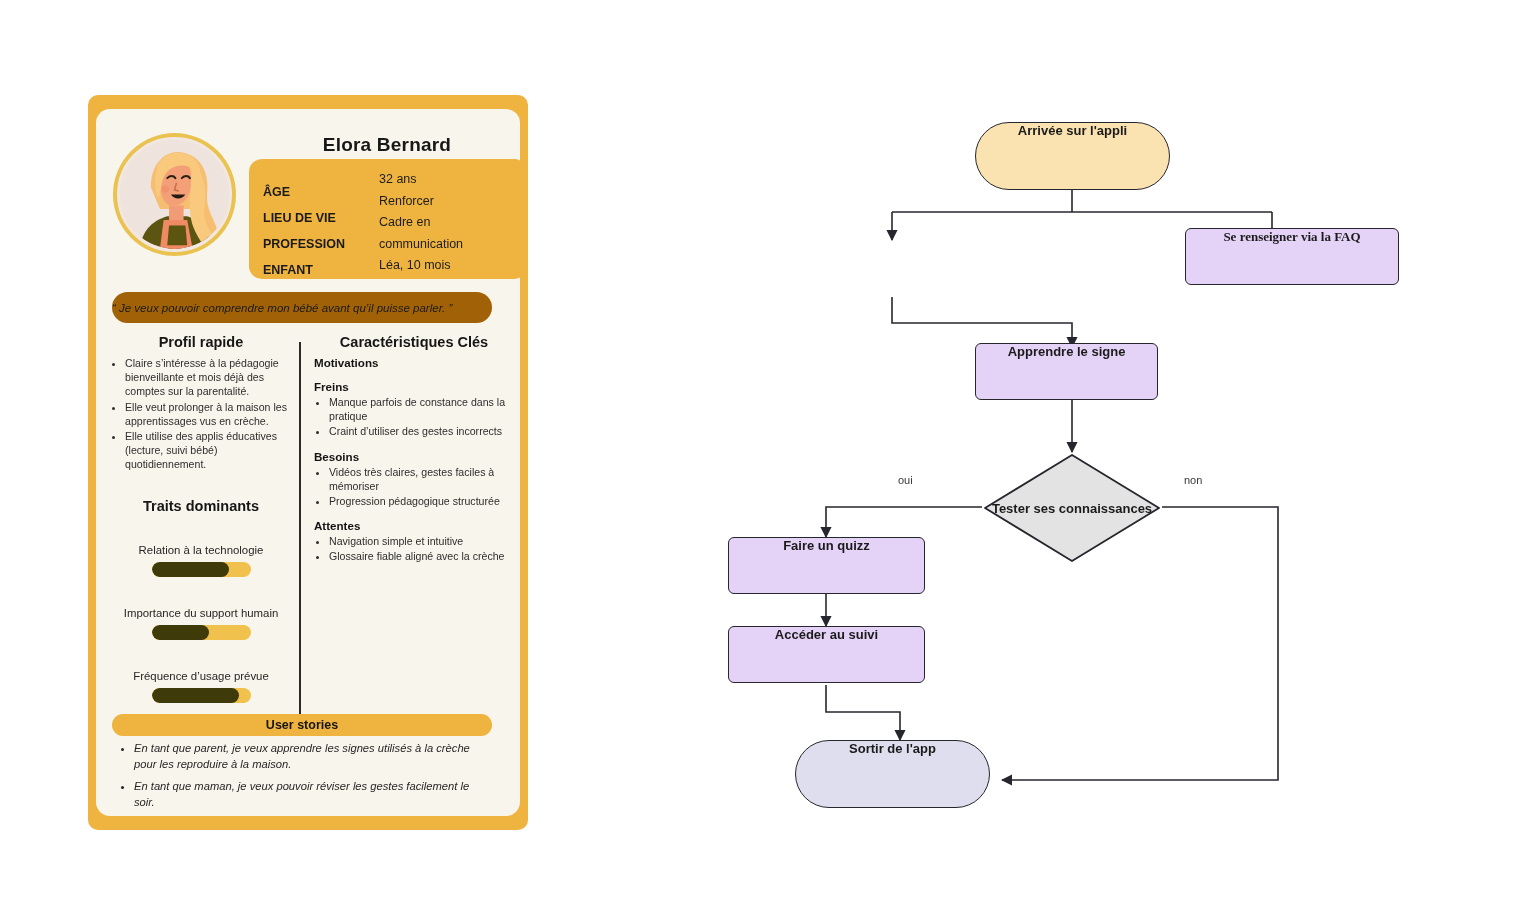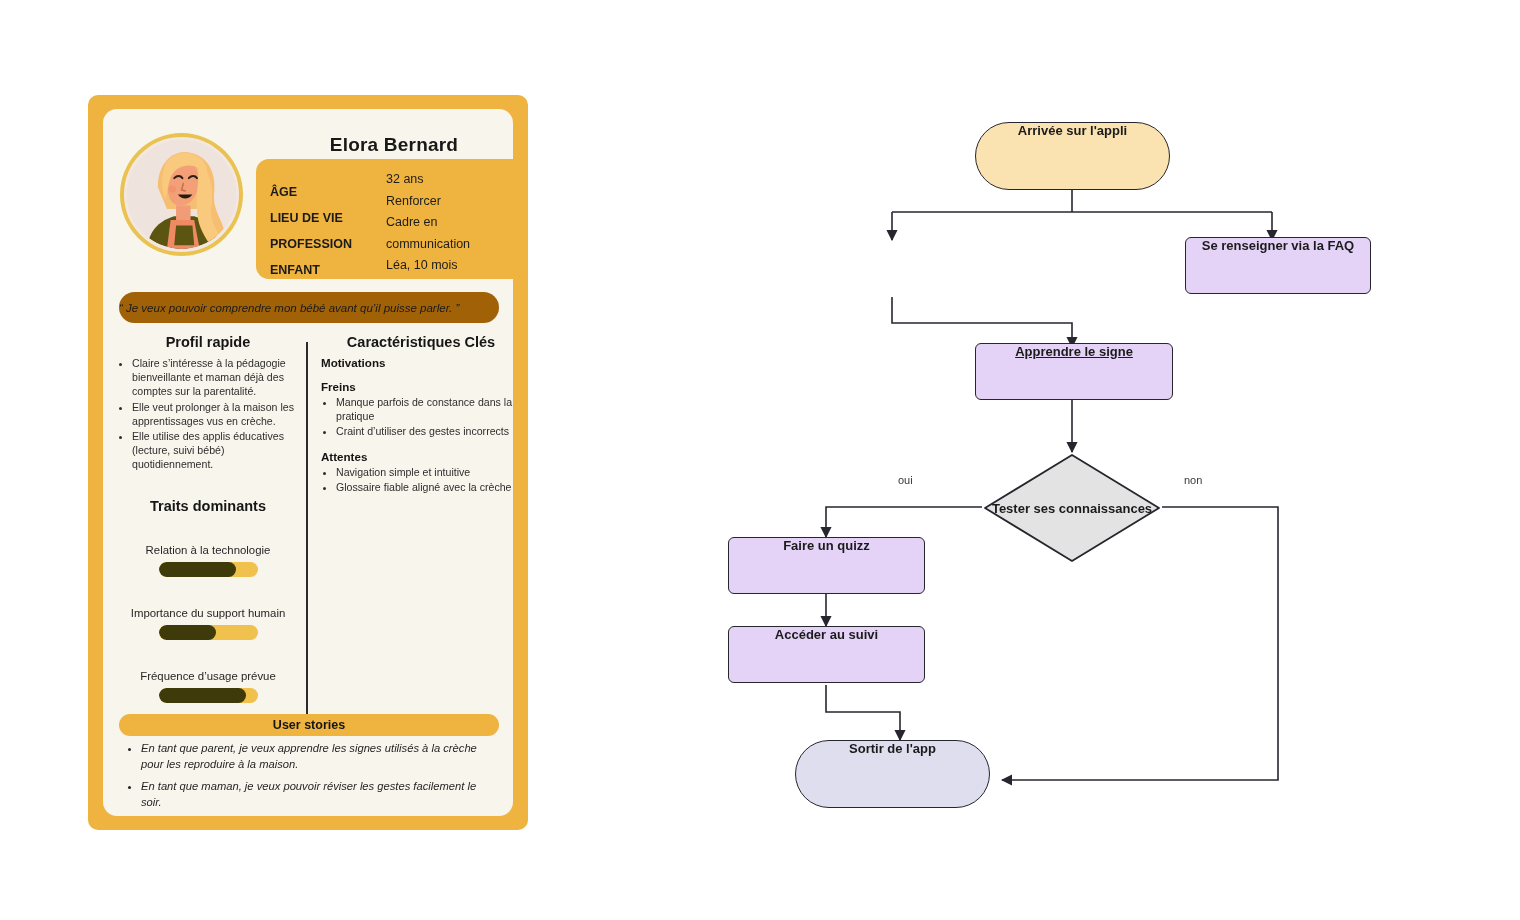--- a/index.html
+++ b/index.html
@@ -19,21 +19,21 @@
   
   #persona-card {
     position: absolute;
     left: 88px;
     top: 95px;
     width: 440px;
     height: 735px;
     background: #EFB33F;
     border-radius: 10px;
     box-sizing: border-box;
-    padding: 14px 15px;
+    padding: 14px 8px;
   }
   #persona-inner {
     width: 100%;
     height: 100%;
     background: #F8F5EC;
     border-radius: 14px;
     box-sizing: border-box;
     position: relative;
     overflow: hidden;
   }
@@ -375,21 +375,21 @@
     <div class="quote-bar">
       <div class="quote-text">“ Je veux pouvoir comprendre mon bébé avant qu’il puisse parler. ”</div>
     </div>
 
     <div class="cols">
       <div class="col-divider"></div>
 
       <div class="col-left">
         <div class="col-title">Profil rapide</div>
         <ul class="bullets">
-          <li>Claire s’intéresse à la pédagogie bienveillante et maman déjà des comptes sur la parentalité.</li>
+          <li>Claire s’intéresse à la pédagogie bienveillante et mois déjà des comptes sur la parentalité.</li>
           <li>Elle veut prolonger à la maison les apprentissages vus en crèche.</li>
           <li>Elle utilise des applis éducatives (lecture, suivi bébé) quotidiennement.</li>
         </ul>
 
         <div class="traits">
           <div class="traits-title">Traits dominants</div>
 
           <div class="trait">
             <div class="trait-label">Relation à la technologie</div>
             <div class="bar-track">
@@ -421,20 +421,27 @@
         </div>
 
         <div class="sub-block">
           <div class="sub-head">Freins</div>
           <ul class="bullets">
             <li>Manque parfois de constance dans la pratique</li>
             <li>Craint d’utiliser des gestes incorrects</li>
           </ul>
         </div>
 
+        <div class="sub-block">
+          <div class="sub-head">Besoins</div>
+          <ul class="bullets">
+            <li>Vidéos très claires, gestes faciles à mémoriser</li>
+            <li>Progression pédagogique structurée</li>
+          </ul>
+        </div>
 
         <div class="sub-block">
           <div class="sub-head">Attentes</div>
           <ul class="bullets">
             <li>Navigation simple et intuitive</li>
             <li>Glossaire fiable aligné avec la crèche</li>
           </ul>
         </div>
       </div>
     </div>
@@ -477,25 +484,25 @@
 
       <path d="M502,417 L618,417 L618,690 L342,690" marker-end="url(#arrow)"></path>
     </g>
   </svg>
 
   <div class="fnode start" style="left:315px; top:32px; width:195px; height:68px;">
     <span>Arrivée sur l'appli</span>
   </div>
 
 
-  <div class="fnode proc" style="left:525px; top:147px; width:186px; height:57px;">
+  <div class="fnode proc" style="left:525px; top:138px; width:214px; height:57px;font-family:Liberation Serif, serif;">
     <span>Se renseigner via la FAQ</span>
   </div>
 
-  <div class="fnode proc" style="left:315px; top:253px; width:198px; height:57px;text-decoration:underline;">
+  <div class="fnode proc" style="left:315px; top:253px; width:183px; height:57px;">
     <span>Apprendre le signe</span>
   </div>
 
   <svg style="position:absolute; left:322px; top:362px;" width="180" height="112">
     <polygon points="90,3 177,56 90,109 3,56" fill="#E3E3E3" stroke="#26262e" stroke-width="1.8" stroke-linejoin="round"></polygon>
   </svg>
   <div class="fdiamond-label" style="left:322px; top:362px; width:180px; height:112px;">
     <span>Tester ses connaissances</span>
   </div>
 

